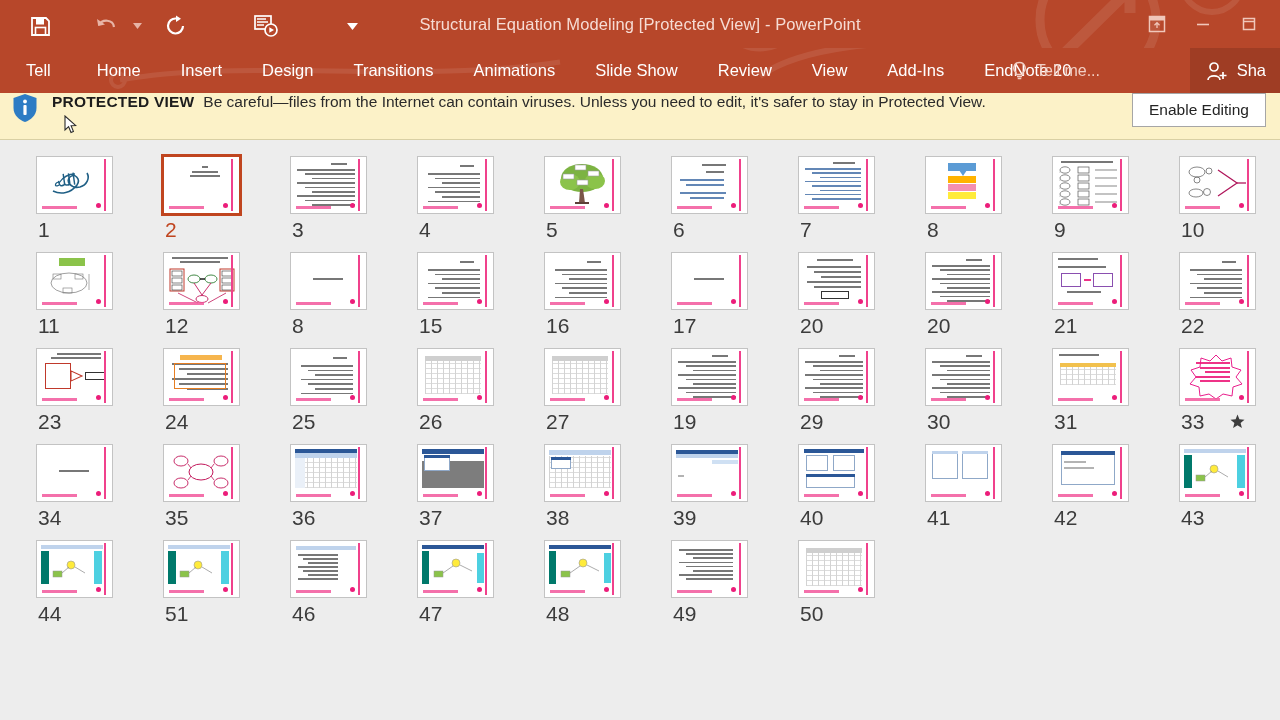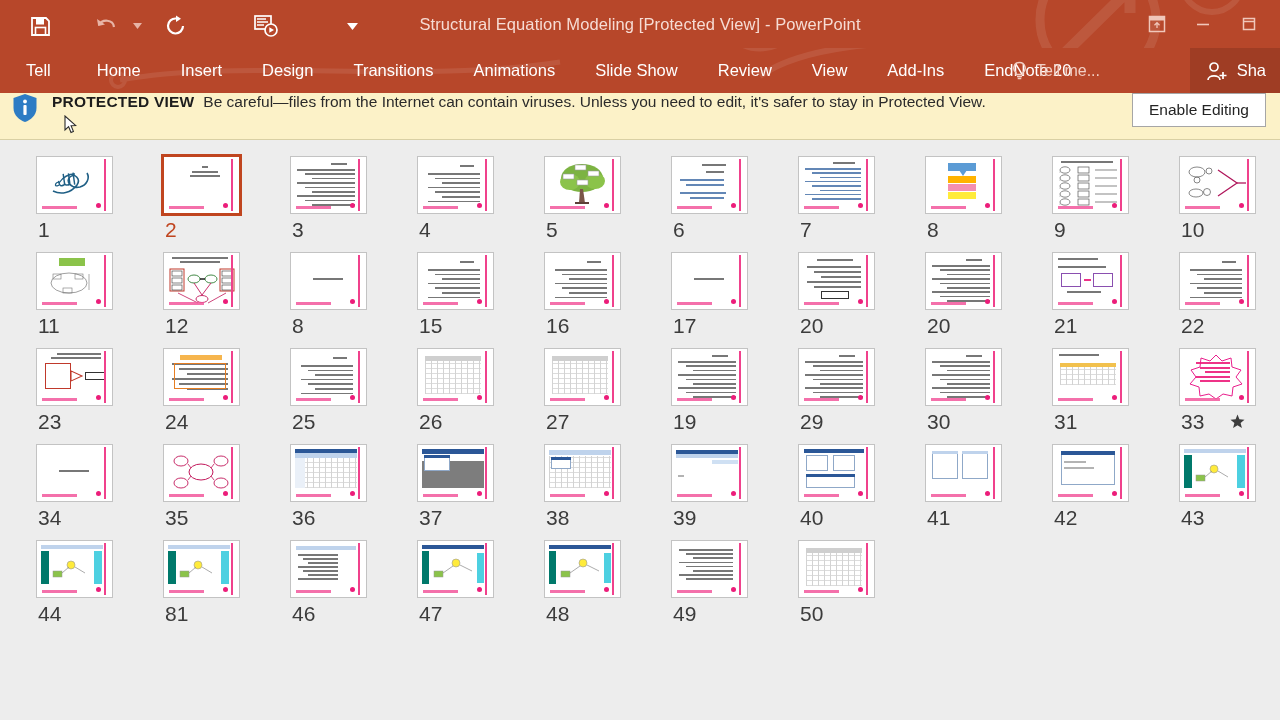--- a/index.html
+++ b/index.html
@@ -1166,21 +1166,21 @@
         <circle cx="20" cy="10" r="4" fill="#ffeb3b" stroke="#999" stroke-width=".6"></circle>
         <rect x="2" y="16" width="9" height="6" fill="#8bc34a" stroke="#999" stroke-width=".5"></rect>
         <path d="M11 18 L18 12 M24 12 L34 18" stroke="#888" stroke-width=".7"></path>
             </svg>
         <div class="footer-line"></div>
         <div class="pinkline"></div>
         <div class="pinkdot"></div>
       </div>
     </div>
     <div class="numrow">
-      <span class="num ">81</span>
+      <span class="num ">51</span>
 
     </div>
   </div>
       <div class="cell">
     <div class="thumb-wrap ">
       <div class="thumb">
         <div class="ui-bar light" style="left:5px;top:5px;width:60px;height:4px;"></div>
             <div class="tl dark" style="left:7px;top:13px;width:40px;"></div>
             <div class="tl dark" style="left:12.200000000000003px;top:17px;width:34.8px;"></div>
             <div class="tl dark" style="left:17.4px;top:21px;width:29.6px;"></div>

